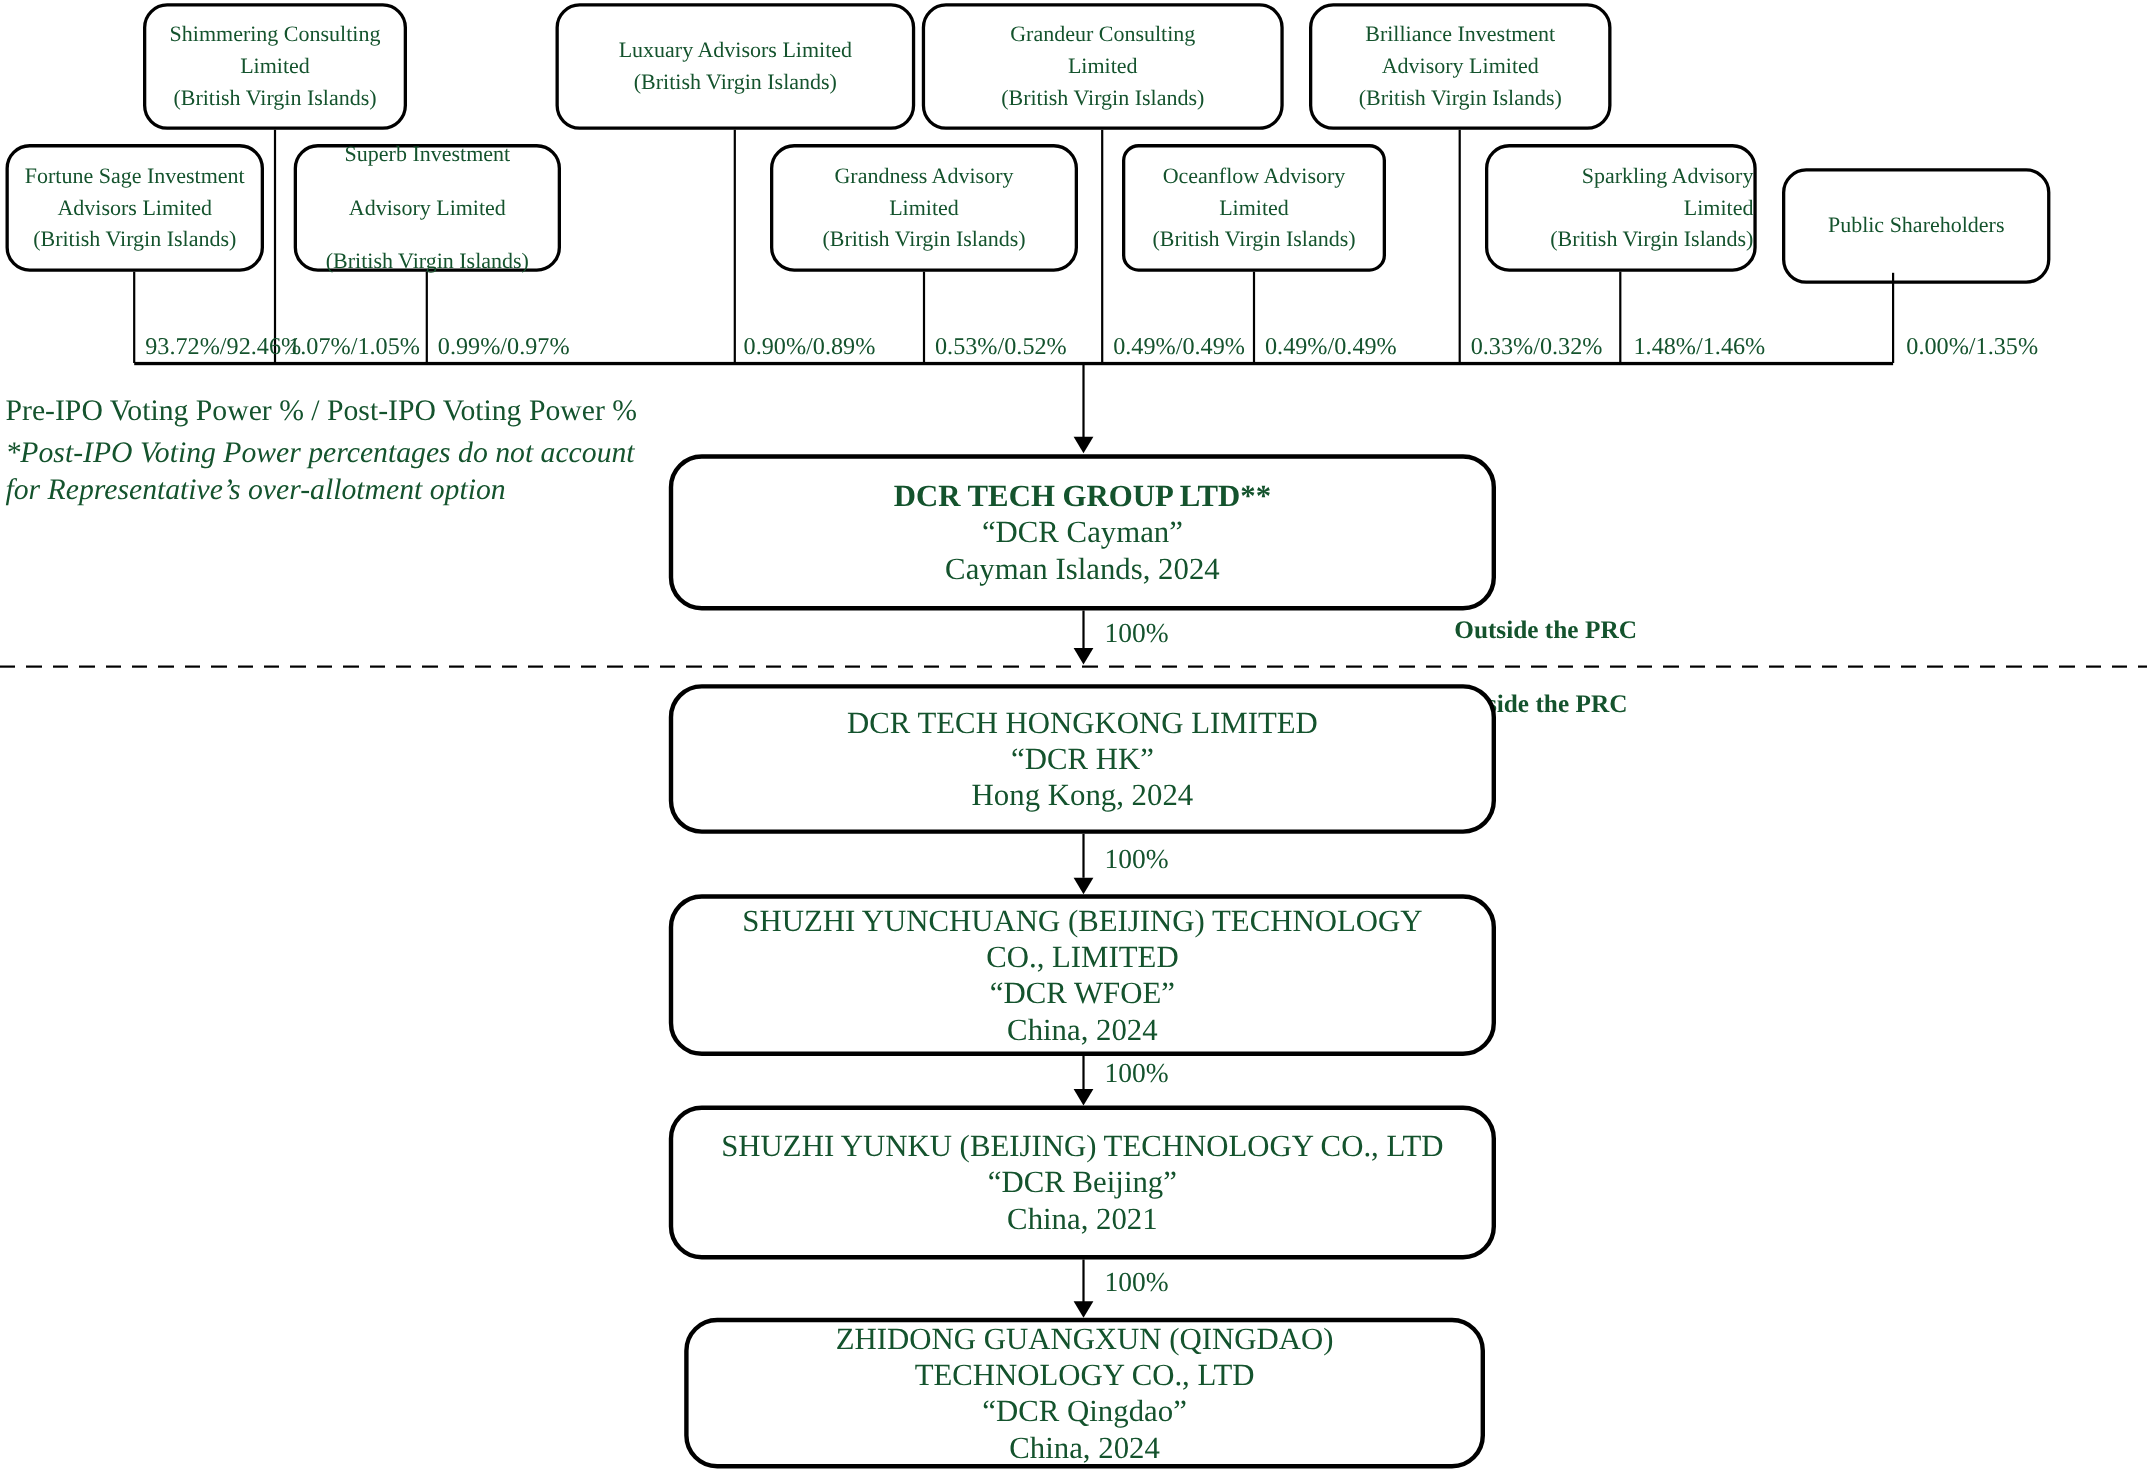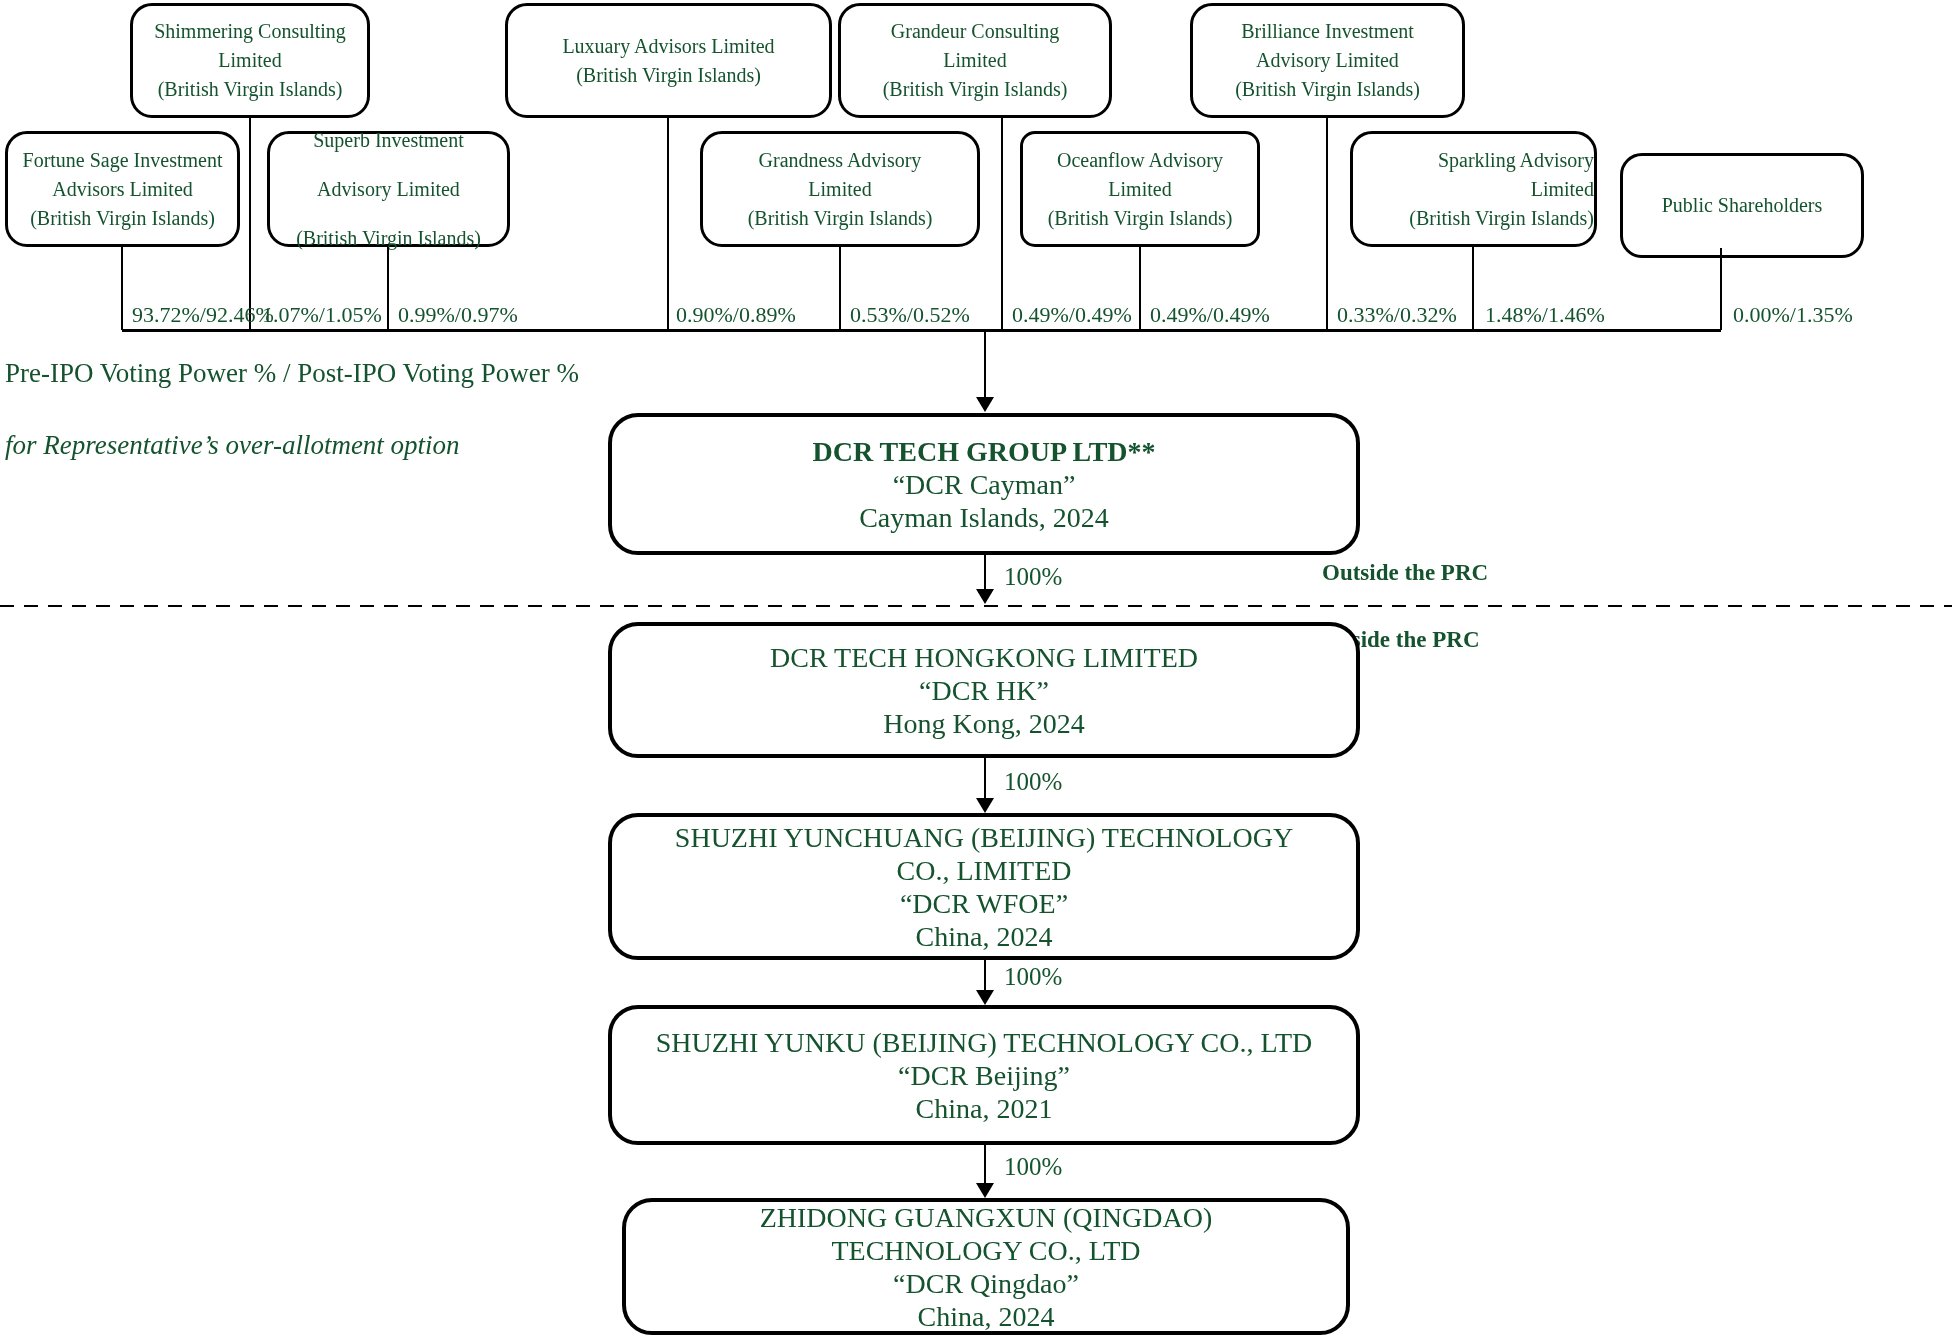--- a/index.html
+++ b/index.html
@@ -32,21 +32,21 @@
 
   <div class="box sh" style="left:130px;top:3px;width:240px;height:115px;">
     <span class="line">Shimmering Consulting</span>
     <span class="line">Limited</span>
     <span class="line">(British Virgin Islands)</span>
   </div>
   <div class="box sh" style="left:505px;top:3px;width:327px;height:115px;">
     <span class="line">Luxuary Advisors Limited</span>
     <span class="line">(British Virgin Islands)</span>
   </div>
-  <div class="box sh" style="left:838px;top:3px;width:274px;height:115px;">
+  <div class="box sh" style="left:838px;top:3px;width:329px;height:115px;">
     <span class="line">Grandeur Consulting</span>
     <span class="line">Limited</span>
     <span class="line">(British Virgin Islands)</span>
   </div>
   <div class="box sh" style="left:1190px;top:3px;width:275px;height:115px;">
     <span class="line">Brilliance Investment</span>
     <span class="line">Advisory Limited</span>
     <span class="line">(British Virgin Islands)</span>
   </div>
 
@@ -100,20 +100,21 @@
   <div class="pct" style="left:1337px;top:302px;">0.33%/0.32%</div>
   <div class="pct" style="left:1485px;top:302px;">1.48%/1.46%</div>
   <div class="pct" style="left:1733px;top:302px;">0.00%/1.35%</div>
 
   <div class="hline" style="left:122px;top:329px;width:1599px;"></div>
 
   <div class="vline" style="left:985px;top:330px;height:68px;"></div>
   <div class="arrow" style="left:985px;top:397px;"></div>
 
   <div class="legend" style="left:5px;top:356px;">Pre-IPO Voting Power % / Post-IPO Voting Power %</div>
+  <div class="legend note" style="left:5px;top:394px;">*Post-IPO Voting Power percentages do not account</div>
   <div class="legend note" style="left:5px;top:428px;">for Representative’s over-allotment option</div>
 
   <div class="box main" style="left:608px;top:413px;width:752px;height:142px;">
     <span class="line bold">DCR TECH GROUP LTD**</span>
     <span class="line">“DCR Cayman”</span>
     <span class="line">Cayman Islands, 2024</span>
   </div>
 
   <div class="vline" style="left:985px;top:555px;height:35px;"></div>
   <div class="arrow" style="left:985px;top:589px;"></div>

